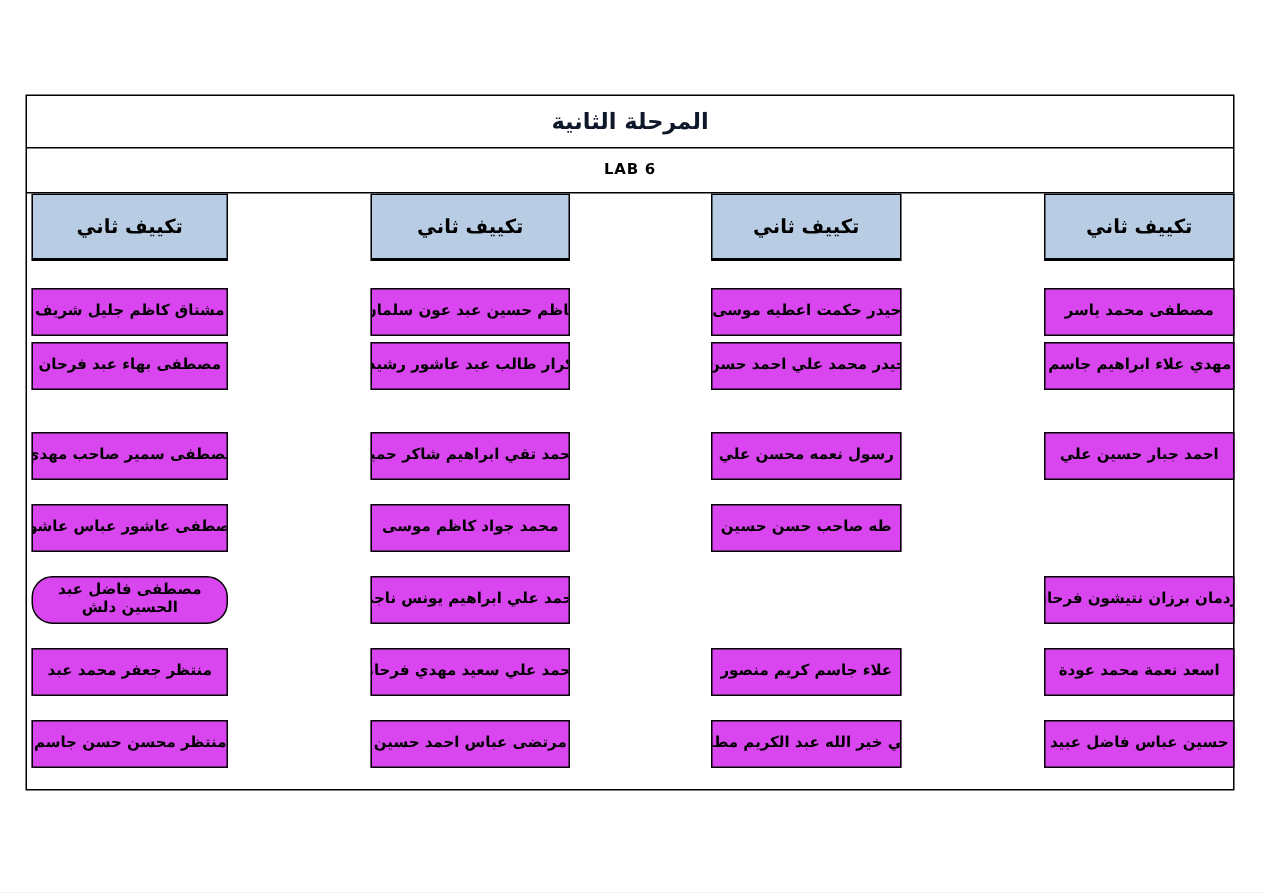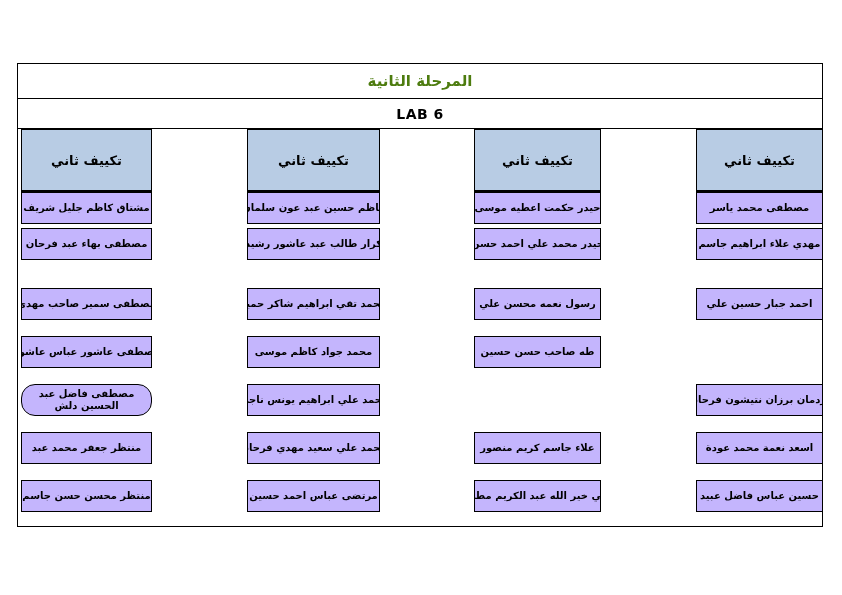--- a/index.html
+++ b/index.html
@@ -8,41 +8,41 @@
     background:#ffffff; overflow:hidden;
     font-family:"DejaVu Sans", sans-serif;
   }
   .frame {
     position:absolute; left:17px; top:63px; width:806px; height:464px;
     border:1.6px solid #000; box-sizing:border-box; background:#fff;
   }
   .title-row {
     height:34px; border-bottom:1.6px solid #000;
     display:flex; align-items:center; justify-content:center;
-    direction:rtl; font-weight:bold; font-size:15px; color:#4d7c0f;
+    direction:rtl; font-weight:bold; font-size:15px; color:#0f172a;
   }
   .lab-row {
     height:29px; border-bottom:1.6px solid #000;
     display:flex; align-items:center; justify-content:center;
-    font-weight:bold; font-size:14px; color:#000; letter-spacing:0.5px;
+    font-weight:bold; font-size:10px; color:#000; letter-spacing:0.5px;
   }
   .box {
     position:absolute; box-sizing:border-box;
     display:flex; align-items:center; justify-content:center;
     text-align:center; direction:rtl; color:#000;
   }
   .hdr {
-    top:129px; height:63px;
+    top:129px; height:45px;
     background:#b8cce4;
     border:1.7px solid #000; border-bottom-width:2.6px;
     font-weight:bold; font-size:13px;
   }
   .name {
     height:32px;
-    background:#c4b5fd;
+    background:#d946ef;
     border:1.5px solid #000;
     font-size:10px; font-weight:bold;
     padding:1px 3px; line-height:1.2;
     white-space:nowrap; overflow:hidden;
   }
   .name.wrap { white-space:normal; font-size:10px;border-radius:14px; }
   .c1 { left:21px;  width:131px; }
   .c2 { left:247px; width:133px; }
   .c3 { left:474px; width:127px; }
   .c4 { left:696px; width:127px; }

